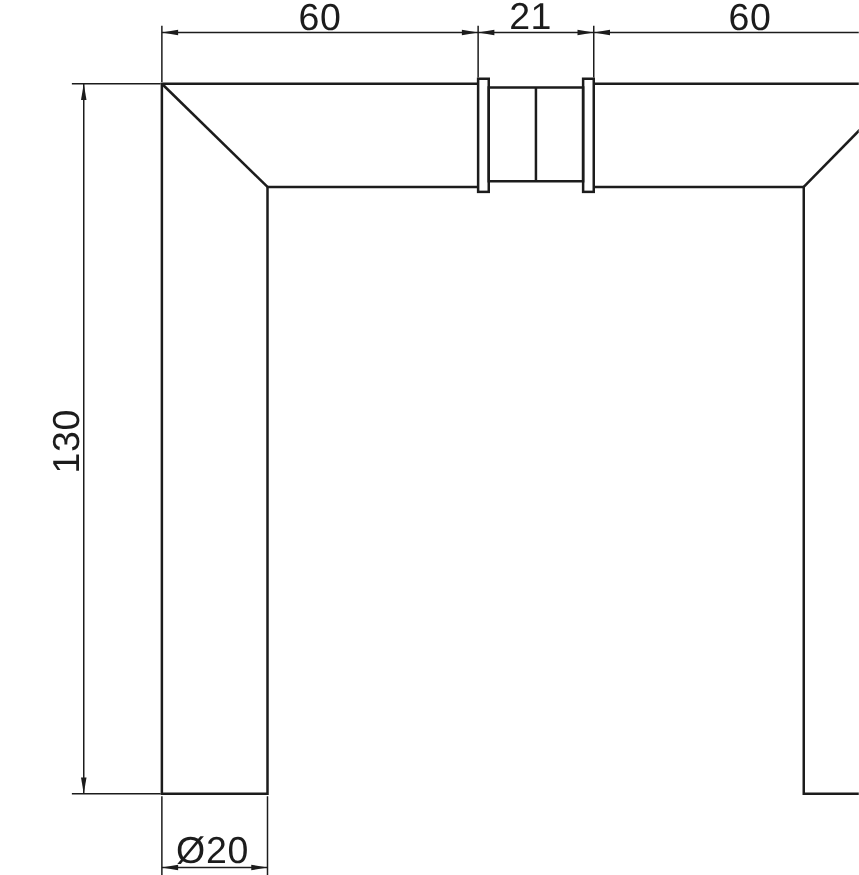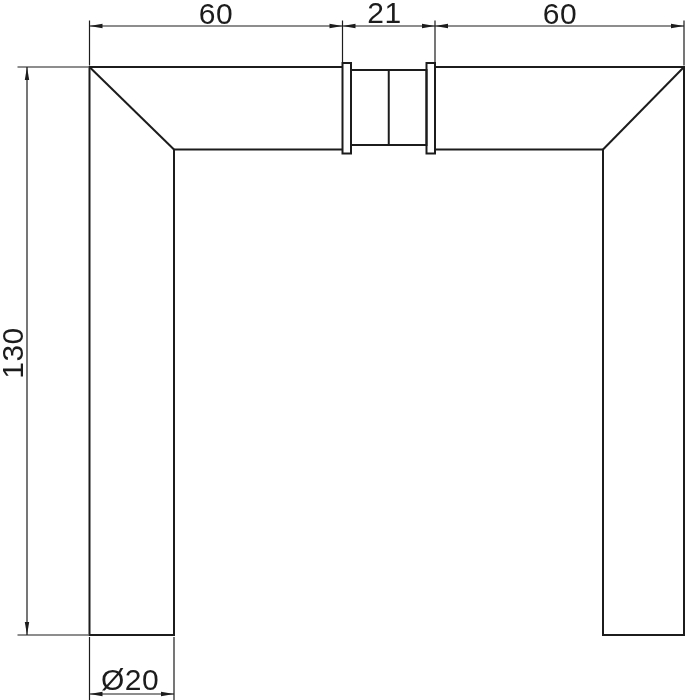--- a/index.html
+++ b/index.html
@@ -8,20 +8,21 @@
     background: #ffffff;
     width: 687px;
     height: 700px;
     overflow: hidden;
   }
   .drawing-wrap {
     width: 622px;
     height: 700px;
     position: relative;
     background: #ffffff;
+    padding-left: 40px;
   }
   svg {
     display: block;
   }
   .dim-text {
     font-family: "Liberation Sans", "DejaVu Sans", sans-serif;
     font-size: 30px;
     letter-spacing: 0.5px;
   }
 </style>

